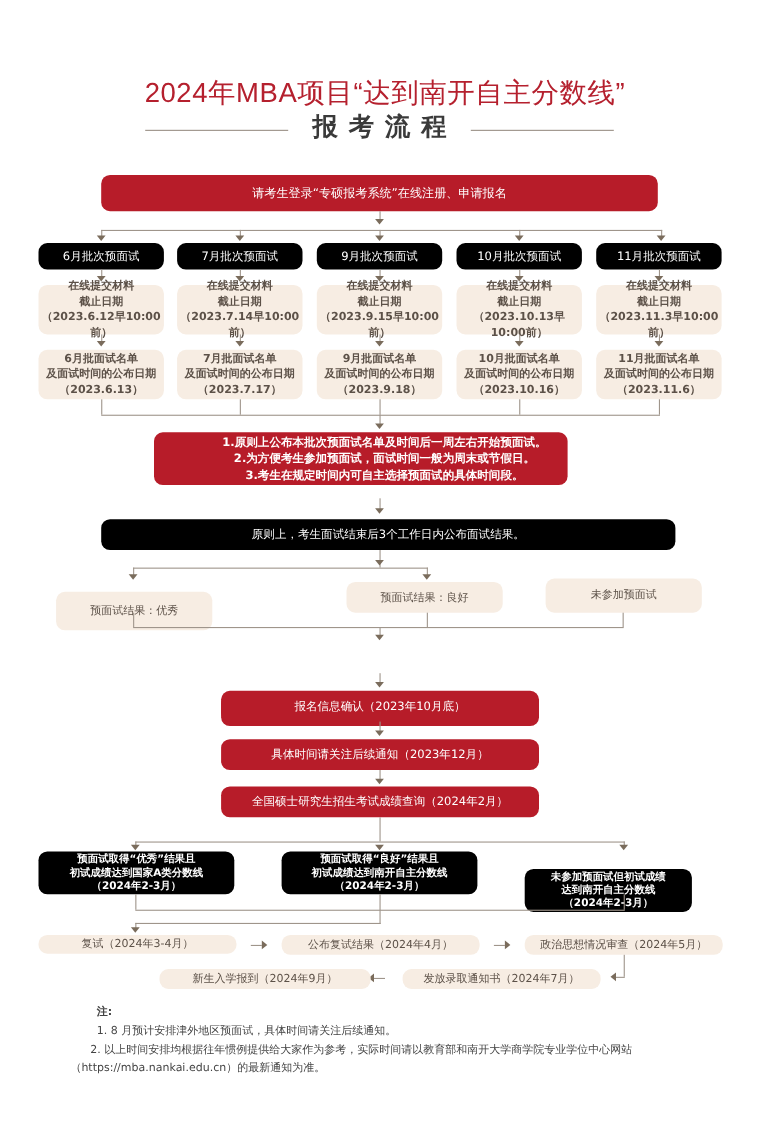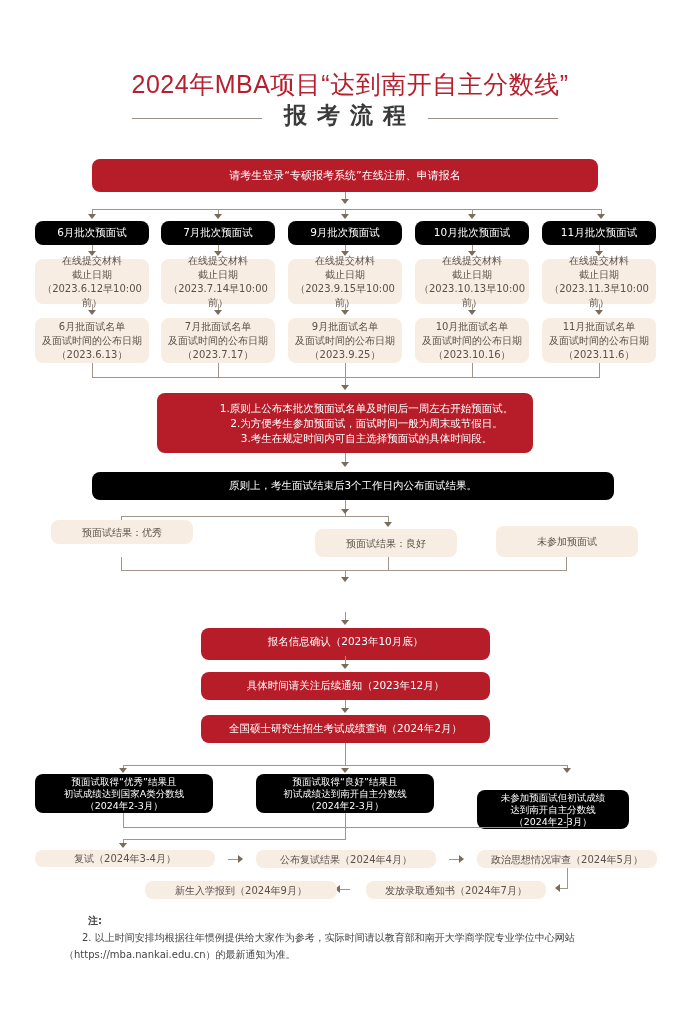--- a/index.html
+++ b/index.html
@@ -8,21 +8,21 @@
   .title{left:0;width:700px;top:68px;text-align:center;color:#b5202e;font-size:25px;letter-spacing:0.5px;font-family:"Liberation Sans","DejaVu Sans",sans-serif;}
   .subtitle{left:0;width:700px;top:100px;text-align:center;color:#3a3a3a;font-size:23px;font-weight:bold;letter-spacing:10px;}
   .hline{height:1px;background:#9a8f86;top:118px;}
   .red{background:#b71c29;color:#fff;border-radius:8px;display:flex;align-items:center;justify-content:center;text-align:center;font-size:10.5px;}
   .brown{background:#000000;color:#fff;border-radius:8px;display:flex;align-items:center;justify-content:center;text-align:center;font-size:10.5px;}
   .cream{background:#f7ede3;color:#5c5148;border-radius:8px;display:flex;align-items:center;justify-content:center;text-align:center;font-size:10px;line-height:13px;}
   .ln{background:#9f958b;}
   .arr{width:0;height:0;border-left:4px solid transparent;border-right:4px solid transparent;border-top:5px solid #7a6c5c;}
   .arrR{width:0;height:0;border-top:4px solid transparent;border-bottom:4px solid transparent;border-left:5px solid #7a6c5c;}
   .arrL{width:0;height:0;border-top:4px solid transparent;border-bottom:4px solid transparent;border-right:5px solid #7a6c5c;}
-  .multi{white-space:pre-line;line-height:14px;}
+  .multi{white-space:pre-line;line-height:14px;font-weight:bold;}
   .notes{left:70px;top:912px;width:600px;color:#444;font-size:10px;line-height:17px;}
   .notes .nh{font-weight:bold;margin-left:18px;}
   .notes .np{text-indent:18px;}
 </style>
 </head>
 <body>
 
 <div class="abs title">2024年MBA项目“达到南开自主分数线”</div>
 <div class="abs hline" style="left:132px;width:130px;"></div>
 <div class="abs subtitle">报考流程</div>
@@ -73,21 +73,21 @@
   <div class="abs brown" style="left:288px;top:221px;width:114px;height:24px;">9月批次预面试</div>
   <div class="abs ln" style="left:345px;top:245px;width:1px;height:8px;"></div>
   <div class="abs arr" style="left:341px;top:251px;"></div>
   <div class="abs cream multi" style="left:288px;top:259px;width:114px;height:45px;">在线提交材料
 截止日期
 （2023.9.15早10:00前）</div>
   <div class="abs ln" style="left:345px;top:304px;width:1px;height:8px;"></div>
   <div class="abs arr" style="left:341px;top:310px;"></div>
   <div class="abs cream multi" style="left:288px;top:318px;width:114px;height:45px;">9月批面试名单
 及面试时间的公布日期
-（2023.9.25）</div>
+（2023.9.18）</div>
   <div class="abs ln" style="left:345px;top:363px;width:1px;height:14px;"></div>
 </div>
 
 <div>
   <div class="abs ln" style="left:472px;top:209px;width:1px;height:7px;"></div>
   <div class="abs arr" style="left:468px;top:214px;"></div>
   <div class="abs brown" style="left:415px;top:221px;width:114px;height:24px;">10月批次预面试</div>
   <div class="abs ln" style="left:472px;top:245px;width:1px;height:8px;"></div>
   <div class="abs arr" style="left:468px;top:251px;"></div>
   <div class="abs cream multi" style="left:415px;top:259px;width:114px;height:45px;">在线提交材料
@@ -115,36 +115,36 @@
   <div class="abs cream multi" style="left:542px;top:318px;width:114px;height:45px;">11月批面试名单
 及面试时间的公布日期
 （2023.11.6）</div>
   <div class="abs ln" style="left:599px;top:363px;width:1px;height:14px;"></div>
 </div>
 
 <div class="abs ln" style="left:92px;top:377px;width:508px;height:1px;"></div>
 <div class="abs ln" style="left:345px;top:377px;width:1px;height:9px;"></div>
 <div class="abs arr" style="left:341px;top:385px;"></div>
 
-<div class="abs red multi" style="left:157px;top:393px;width:376px;height:60px;font-size:10.5px;line-height:15px;padding-left:43px;">1.原则上公布本批次预面试名单及时间后一周左右开始预面试。
+<div class="abs red multi" style="left:140px;top:393px;width:376px;height:48px;font-size:10.5px;line-height:15px;padding-left:43px;">1.原则上公布本批次预面试名单及时间后一周左右开始预面试。
 2.为方便考生参加预面试，面试时间一般为周末或节假日。
 3.考生在规定时间内可自主选择预面试的具体时间段。</div>
 <div class="abs ln" style="left:345px;top:453px;width:1px;height:10px;"></div>
 <div class="abs arr" style="left:341px;top:462px;"></div>
 
 <div class="abs brown" style="left:92px;top:472px;width:522px;height:28px;">原则上，考生面试结束后3个工作日内公布面试结果。</div>
 <div class="abs ln" style="left:345px;top:500px;width:1px;height:16px;"></div>
 <div class="abs arr" style="left:341px;top:509px;"></div>
 <div class="abs ln" style="left:121px;top:516px;width:268px;height:1px;"></div>
 <div class="abs ln" style="left:121px;top:516px;width:1px;height:7px;"></div>
 <div class="abs arr" style="left:117px;top:522px;"></div>
 <div class="abs ln" style="left:388px;top:516px;width:1px;height:7px;"></div>
 <div class="abs arr" style="left:384px;top:522px;"></div>
 
-<div class="abs cream" style="left:51px;top:520px;width:142px;height:24px;">预面试结果：优秀</div>
+<div class="abs cream" style="left:51px;top:538px;width:142px;height:35px;">预面试结果：优秀</div>
 <div class="abs cream" style="left:315px;top:529px;width:142px;height:28px;">预面试结果：良好</div>
 <div class="abs cream" style="left:496px;top:526px;width:142px;height:31px;">未参加预面试</div>
 
 <div class="abs ln" style="left:121px;top:557px;width:1px;height:13px;"></div>
 <div class="abs ln" style="left:388px;top:557px;width:1px;height:13px;"></div>
 <div class="abs ln" style="left:566px;top:557px;width:1px;height:13px;"></div>
 <div class="abs ln" style="left:121px;top:570px;width:446px;height:1px;"></div>
 <div class="abs ln" style="left:345px;top:570px;width:1px;height:8px;"></div>
 <div class="abs arr" style="left:341px;top:577px;"></div>
 
@@ -196,14 +196,15 @@
 <div class="abs ln" style="left:567px;top:868px;width:1px;height:20px;"></div>
 <div class="abs ln" style="left:560px;top:888px;width:8px;height:1px;"></div>
 <div class="abs arrL" style="left:555px;top:884px;"></div>
 <div class="abs cream" style="left:366px;top:881px;width:180px;height:18px;">发放录取通知书（2024年7月）</div>
 <div class="abs ln" style="left:340px;top:889px;width:10px;height:1px;"></div>
 <div class="abs arrL" style="left:335px;top:885px;"></div>
 <div class="abs cream" style="left:145px;top:881px;width:192px;height:18px;">新生入学报到（2024年9月）</div>
 
 <div class="abs notes">
   <div class="nh">注:</div>
+  <div class="np">1. 8 月预计安排津外地区预面试，具体时间请关注后续通知。</div>
   <div class="np" style="margin-left:-6px;">2. 以上时间安排均根据往年惯例提供给大家作为参考，实际时间请以教育部和南开大学商学院专业学位中心网站（https://mba.nankai.edu.cn）的最新通知为准。</div>
 </div>
 
 </body></html>

